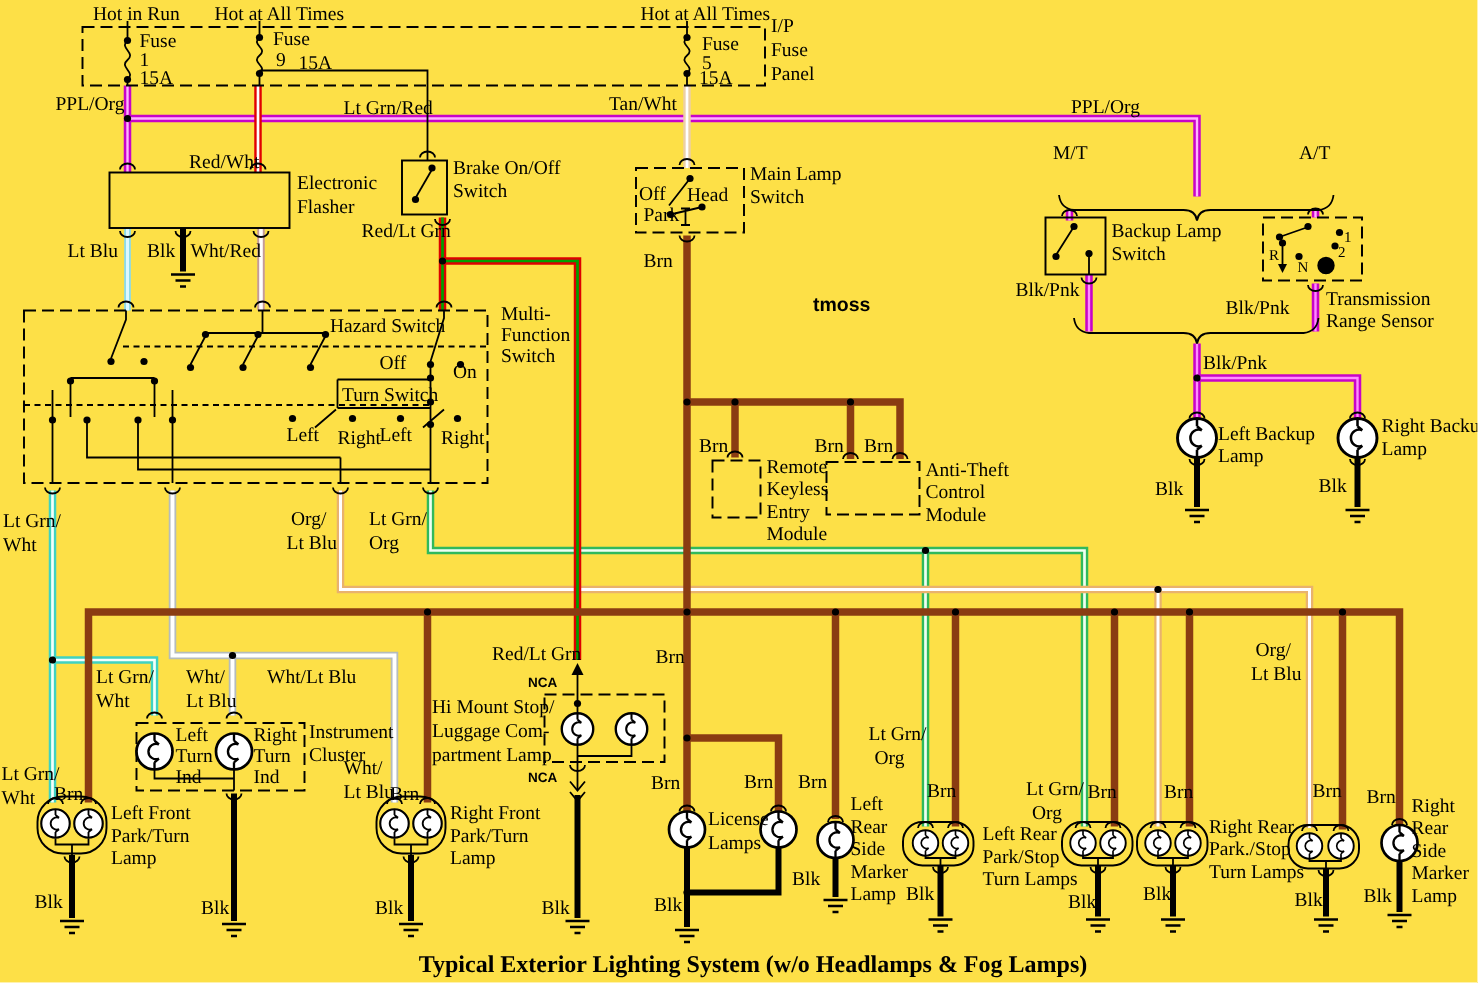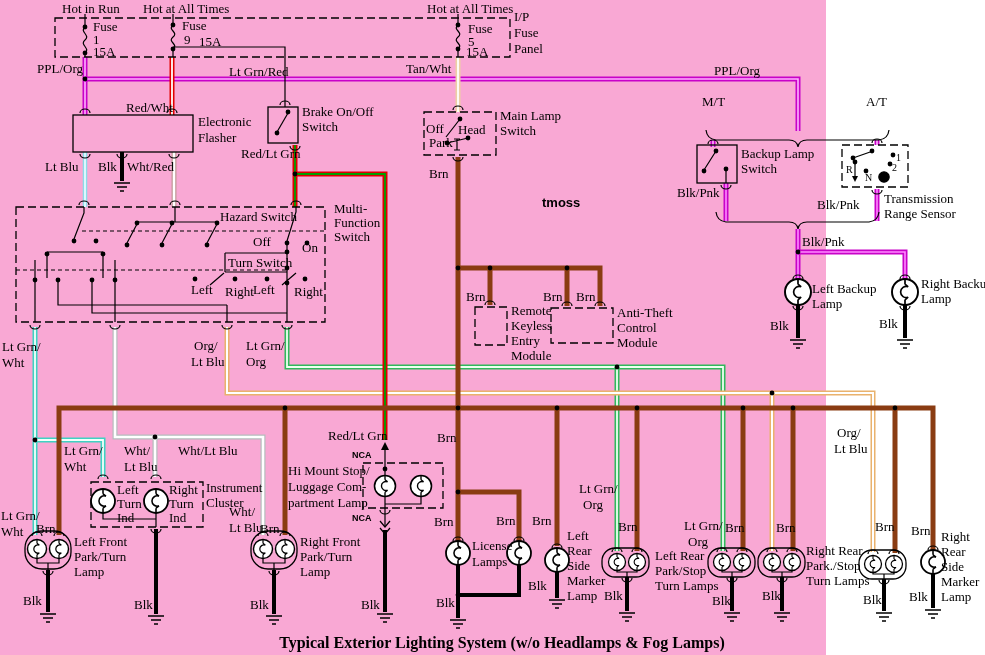--- a/index.html
+++ b/index.html
@@ -1,16 +1,16 @@
 <!DOCTYPE html>
 <html><head>
 <meta charset="utf-8">
 <style>
   html,body{margin:0;padding:0;background:#fff}
-  .stage{width:826px;height:655px;position:relative;background:#f9a8d4}
+  .stage{width:985px;height:655px;position:relative;background:#fde047}
   svg{font-family:"Liberation Serif",serif}
   svg path{fill:none}
   .bx{stroke:#000;stroke-width:1.3;fill:none}
   .bxd{stroke:#000;stroke-width:1.3;fill:none;stroke-dasharray:8 4}
   .bxd2{stroke:#000;stroke-width:1.2;fill:none;stroke-dasharray:4 3}
   .thin{stroke:#000;stroke-width:1.2}
   .blk4{stroke:#000;stroke-width:4}
   .cap{stroke:#000;stroke-width:1.2}
   .fil{fill:#000;stroke:none}
   .t{font-size:13px;fill:#000}

